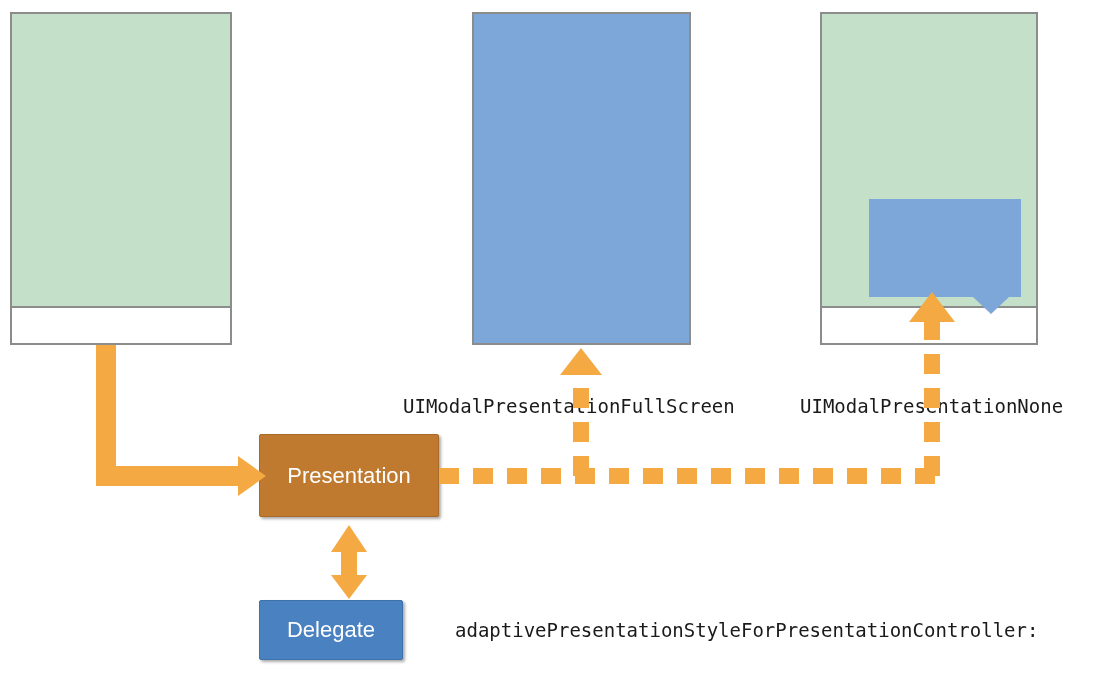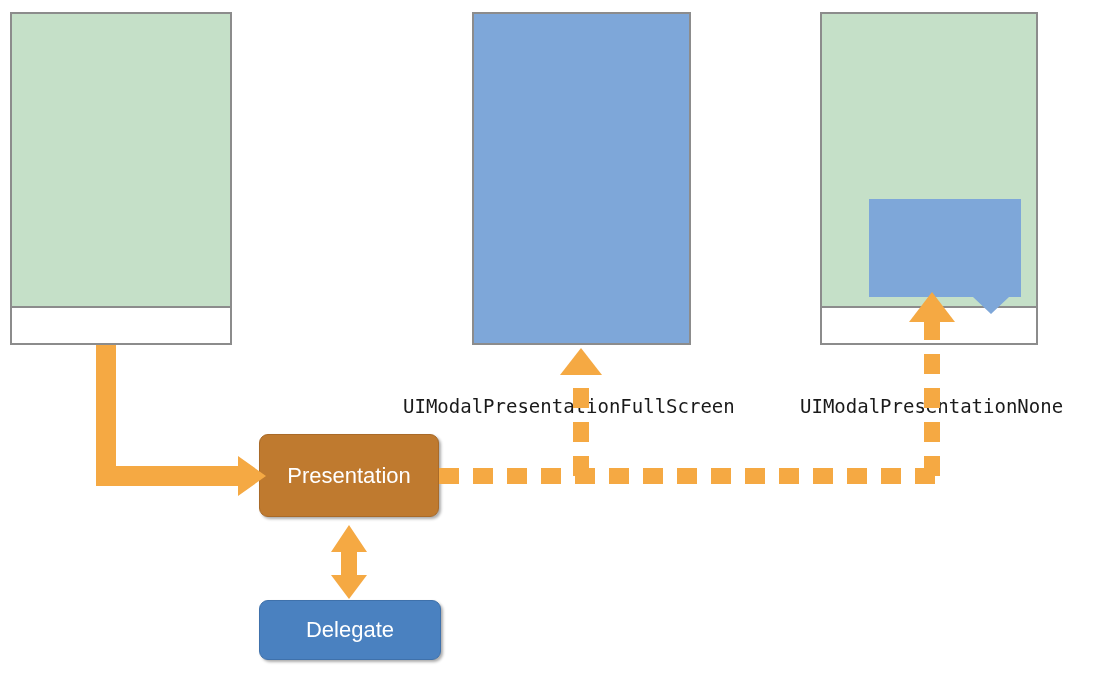--- a/index.html
+++ b/index.html
@@ -39,21 +39,21 @@
     box-sizing: border-box;
     border-top: 2px solid #8c8c8c;
   }
   .popover-wrap {
     position: absolute;
     overflow: visible;
   }
   .node-box {
     position: absolute;
     box-sizing: border-box;
-    border-radius: 9px;
+    border-radius: 2px;
     display: flex;
     align-items: center;
     justify-content: center;
     text-align: center;
     color: #ffffff;
     line-height: 1.18;
     box-shadow: 2px 2px 3px rgba(0,0,0,0.33);
   }
   .node-pc {
     background: #bf7a2f;
@@ -107,28 +107,29 @@
       </svg>
     </div>
   </div>
 
   <div class="node-box node-pc" style="left:259px; top:434px; width:180px; height:83px;">
     <div>
       <div>Presentation</div>
     </div>
   </div>
 
-  <div class="node-box node-delegate" style="left:259px; top:600px; width:182px; height:60px;">
+  <div class="node-box node-delegate" style="left:259px; top:600px; width:144px; height:60px;">
     <span>Delegate</span>
   </div>
 
   <div class="code-label" style="left:403px; top:395px;">UIModalPresentationFullScreen</div>
 
   <div class="code-label" style="left:800px; top:395px;">UIModalPresentationNone</div>
 
+  <div class="code-label" style="left:455px; top:619px;">adaptivePresentationStyleForPresentationController:</div>
 
   <svg class="overlay" viewBox="0 0 1107 681">
 
     <g>
       <path d="M106,345 L106,476 L242,476" fill="none" stroke="#f5a943" stroke-width="20" stroke-linecap="butt"></path>
       <path d="M238,456 L266,476 L238,496 Z" fill="#f5a943"></path>
     </g>
 
     <g>
       <path d="M439,476 L940,476" fill="none" stroke="#f5a943" stroke-width="16" stroke-dasharray="20 14" stroke-linecap="butt"></path>

